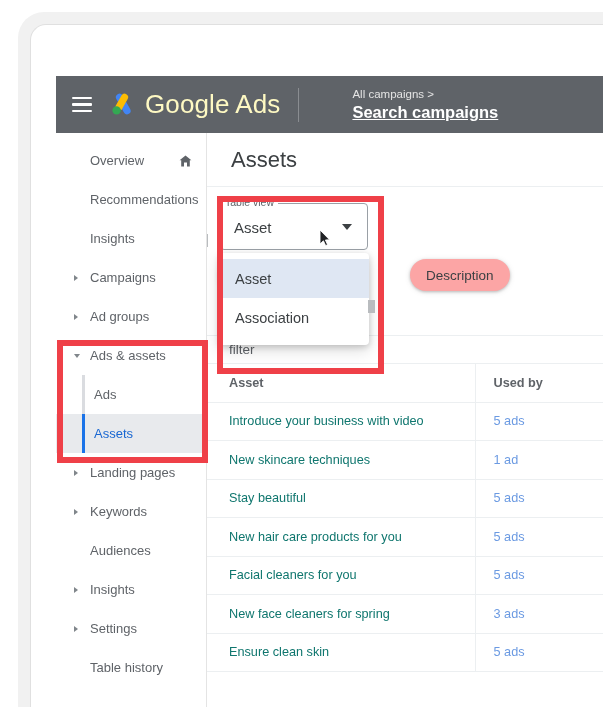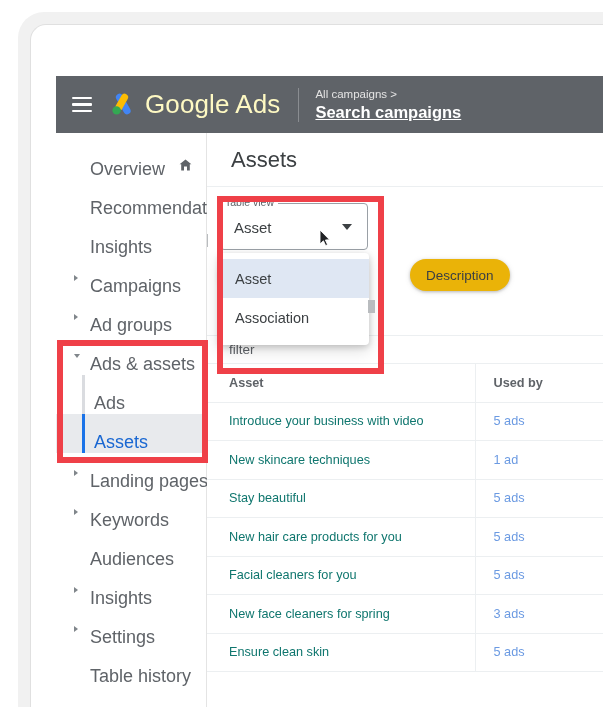--- a/index.html
+++ b/index.html
@@ -71,21 +71,21 @@
     font-size: 26px;
     letter-spacing: .1px;
     white-space: nowrap;
   }
 
   .topbar-div {
     width: 1px; height: 34px;
     background: #8a8d91;
     margin: 0 16px 0 18px;
   }
-  .crumbs { display: flex; flex-direction: column; justify-content: space-between; }
+  .crumbs { display: flex; flex-direction: column; justify-content: space-between; margin-left: 37px; }
   .crumb-top {
     color: #e4e4e4;
     font-size: 11.5px;
     line-height: 15px;
     white-space: nowrap;
   }
   .crumb-main {
     color: #ffffff;
     font-size: 16.5px;
     font-weight: bold;
@@ -100,24 +100,24 @@
     left: 0; top: 57px;
     width: 151px; height: 583px;
     background: #ffffff;
     border-right: 1px solid #e4e4e4;
     padding-top: 8px;
   }
   .nav-item {
     position: relative;
     height: 39px;
     display: flex;
-    align-items: flex-end;
+    align-items: center;
     padding-left: 34px;
     padding-right: 8px;
-    font-size: 18px;
+    font-size: 13px;
     color: #5f6368;
     cursor: pointer;
     white-space: nowrap;
   }
   .nav-item.sub { padding-left: 38px; }
   .nav-item.active { background: #e8eaed; color: #1967d2; }
   .nav-item .caret {
     position: absolute;
     left: 18px; top: 50%;
     width: 0; height: 0;
@@ -240,21 +240,21 @@
     background: #b9bcbf;
     z-index: 29;
   }
   .menu-scrollbar.r { left: auto; right: -6px; }
 
   
   .chip {
     position: absolute;
     height: 32px;
     border-radius: 16px;
-    background: #eab308;
+    background: #fca5a5;
     box-shadow: 0 1px 3px rgba(0,0,0,.22), 0 1px 6px rgba(0,0,0,.10);
     display: flex; align-items: center;
     padding: 0 16px;
     font-size: 13.5px;
     color: #3c4043;
     white-space: nowrap;
     z-index: 10;
     cursor: pointer;
   }
   .chip-desc { left: 203px; top: 72px; }

